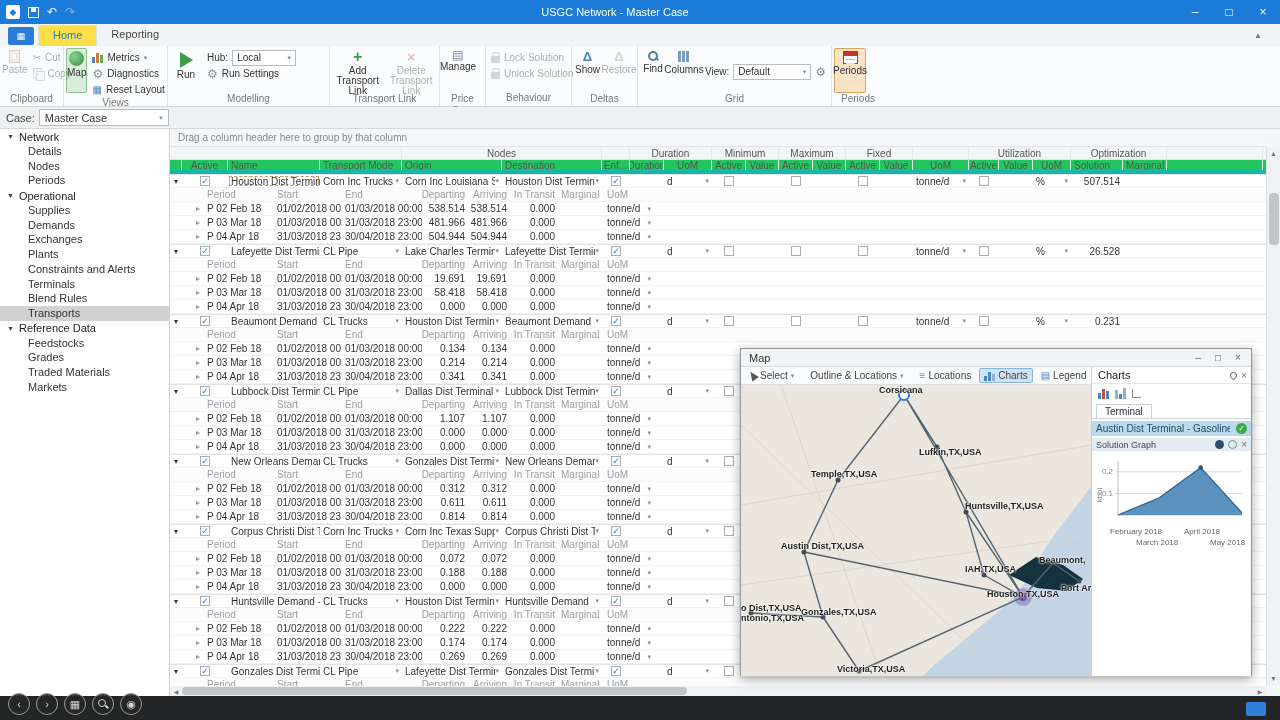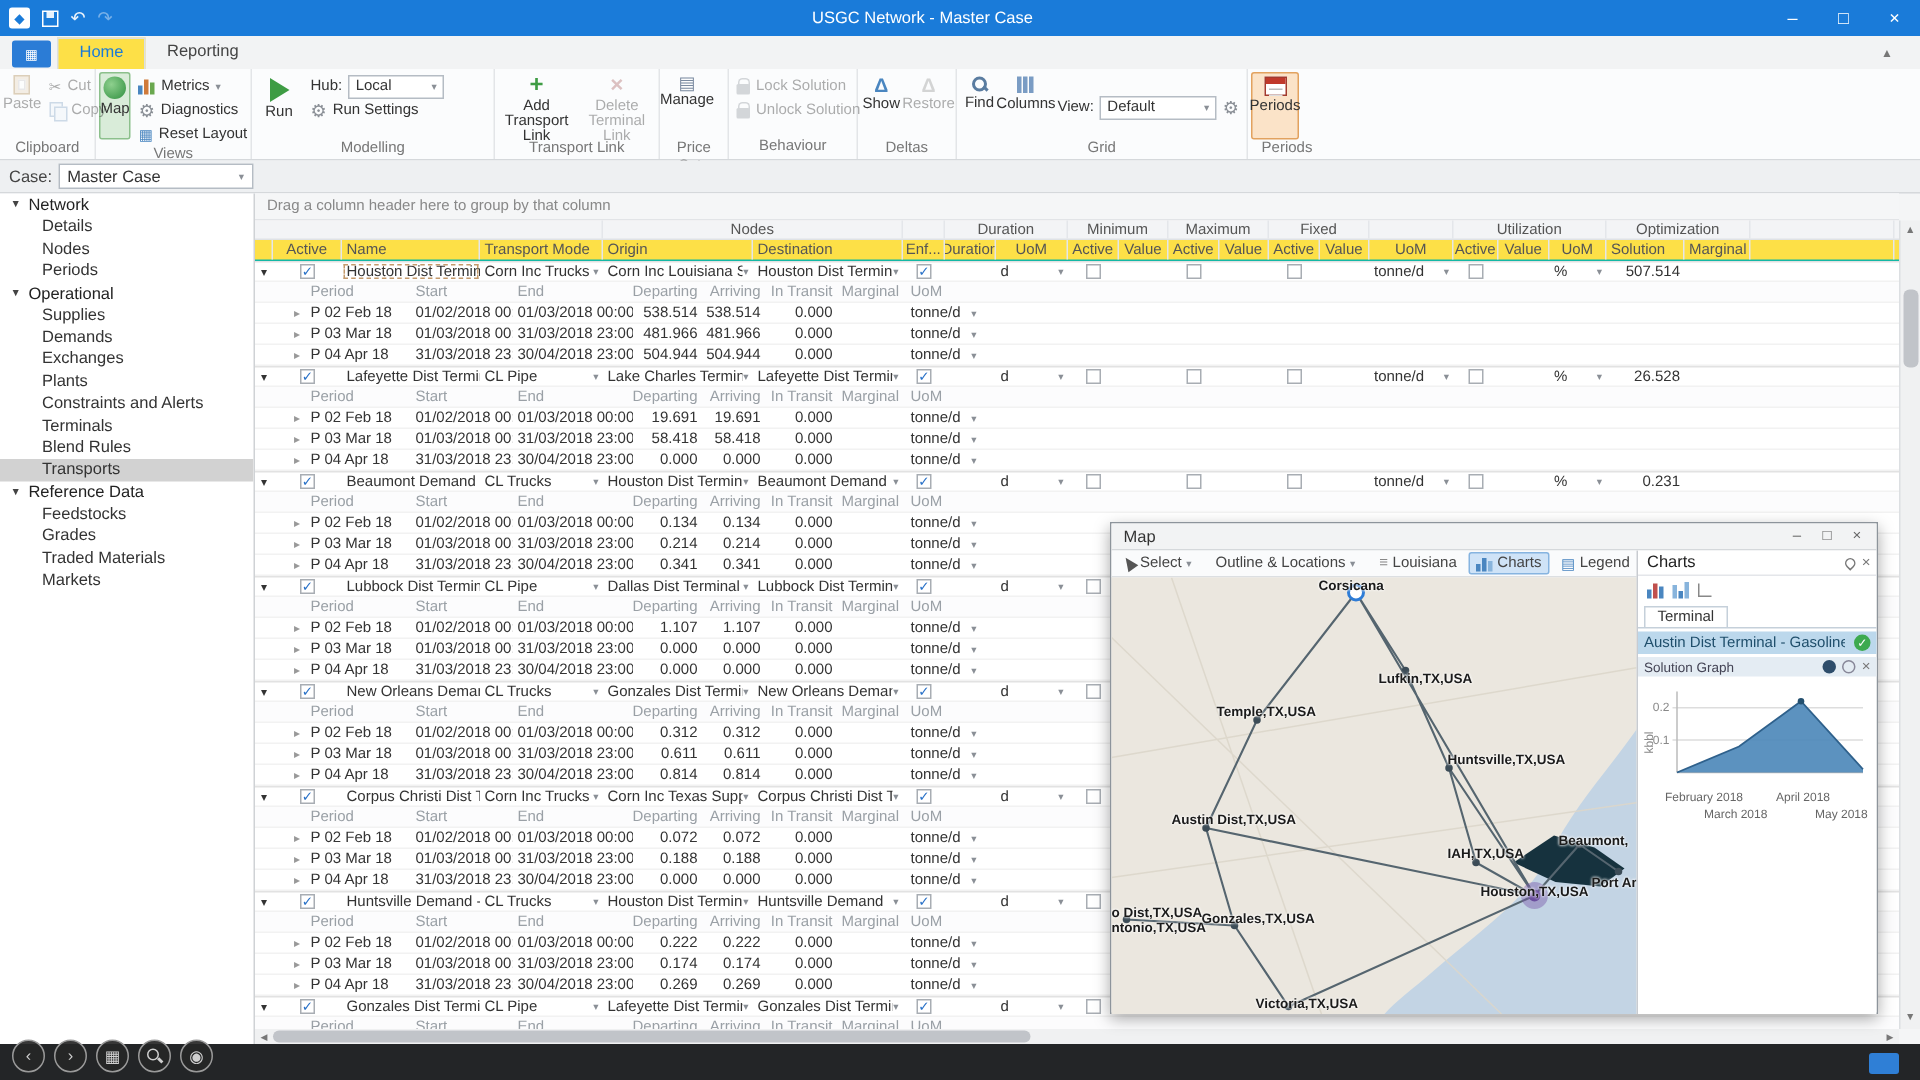--- a/index.html
+++ b/index.html
@@ -83,21 +83,21 @@
 .tree-arrow{font-size:7px;color:#444}
 .tree-item{height:14.7px;line-height:14.7px;padding-left:28px;color:#333;font-size:11px;white-space:nowrap;overflow:hidden}
 .tree-item.selected{background:#d2d2d2}
 
 
 #grid{position:absolute;left:170px;top:129px;width:1096px;height:557px;background:#fff;overflow:hidden}
 #grid-hint{height:18px;line-height:18px;background:#f5f6f7;color:#888;padding-left:8px;border-bottom:1px solid #e2e4e7;font-size:10px}
 .grow{display:flex;align-items:center;height:14px;font-size:10px;background:#fff;border-bottom:1px solid #f2f2f2}
 .ghdr2{height:13px;background:#f3f4f6;border-bottom:1px solid #dfe2e6;color:#555}
 .gcell{display:flex;align-items:center;justify-content:center;height:100%;border-right:1px solid #e4e6ea;overflow:hidden;flex:0 0 auto}
-.chdr{height:14px;background:#fde047;border-bottom:1px solid #14b8a6;color:#555}
+.chdr{height:14px;background:#22c55e;border-bottom:4px solid #14b8a6;color:#555}
 .hcell{display:flex;align-items:center;height:100%;padding:0 3px;border-right:1px solid #e4e6ea;overflow:hidden;white-space:nowrap;flex:0 0 auto}
 .cell{display:flex;align-items:center;height:100%;padding:0 3px;white-space:nowrap;overflow:hidden;flex:0 0 auto}
 .ctr{justify-content:center}
 .num{justify-content:flex-end}
 .exp{color:#333;font-size:8px}
 .exp2{color:#999;font-size:8px}
 .gr{border-top:1px solid #e2e2e2}
 .subh{color:#9aa0a6;background:#fcfcfd}
 .cb{width:10px;height:10px;border:1px solid #a8adb3;background:#fff;font-size:9px;line-height:9px;text-align:center;color:#2a72c8;flex:0 0 auto}
 .ddtxt{flex:1;overflow:hidden;text-align:left}
@@ -257,21 +257,21 @@
     </div>
 
     <div class="rgroup" style="width:110px">
       <div class="rgc">
         <div class="rbig" style="width:52px">
             <span class="plus">+</span>
             <span>Add Transport Link</span>
           </div>
         <div class="rbig disabled" style="width:52px">
             <span class="delx">×</span>
-            <span>Delete Terminal Link</span>
+            <span>Delete Transport Link</span>
           </div>
       </div>
       <div class="rgl">Transport Link</div>
     </div>
 
     <div class="rgroup" style="width:46px">
       <div class="rgc">
         <div class="rbig narrow">
             <span style="color:#7a8aa0;font-size:12px">▤</span>
             <span>Manage</span>
@@ -1294,21 +1294,21 @@
           <span class="ddarr">▾</span>
         </span>
       <span class="vsep"></span>
       <span class="mtb">
           <span>Outline &amp; Locations</span>
           <span class="ddarr">▾</span>
         </span>
       <span class="vsep"></span>
       <span class="mtb">
           <span style="color:#888">≡</span>
-          <span>Louisiana</span>
+          <span>Locations</span>
         </span>
       <span class="mtb active">
           <span class="bars">
             <i style="height:5px;background:#4a86c0"></i>
             <i style="height:9px;background:#4a86c0"></i>
             <i style="height:7px;background:#88b4dc"></i>
           </span>
           <span>Charts</span>
         </span>
       <span class="mtb">

